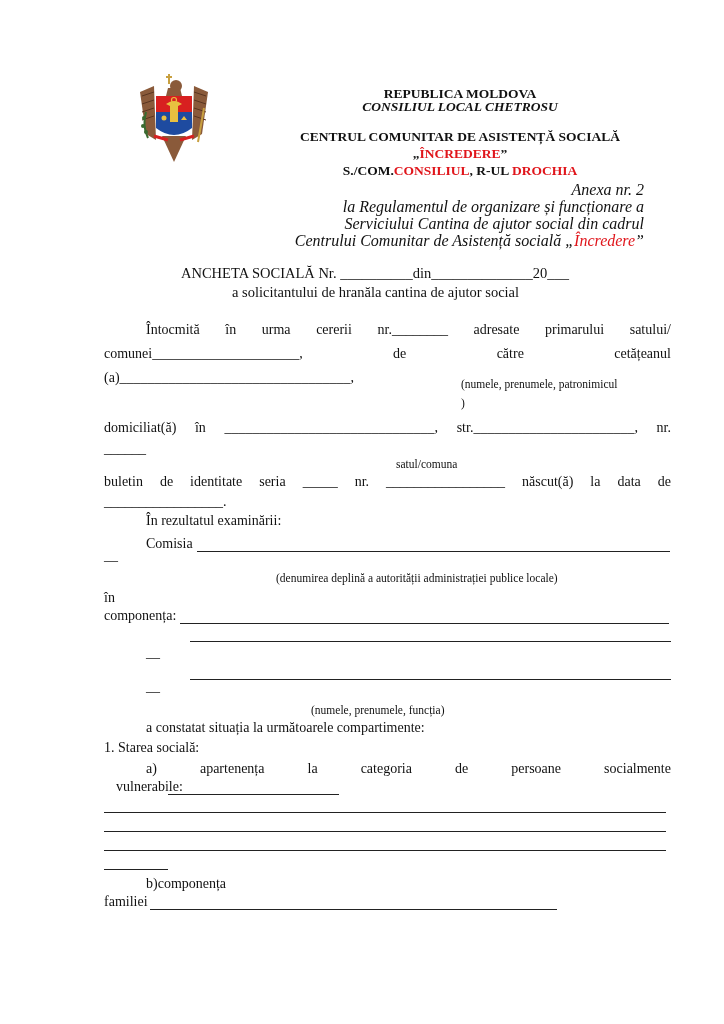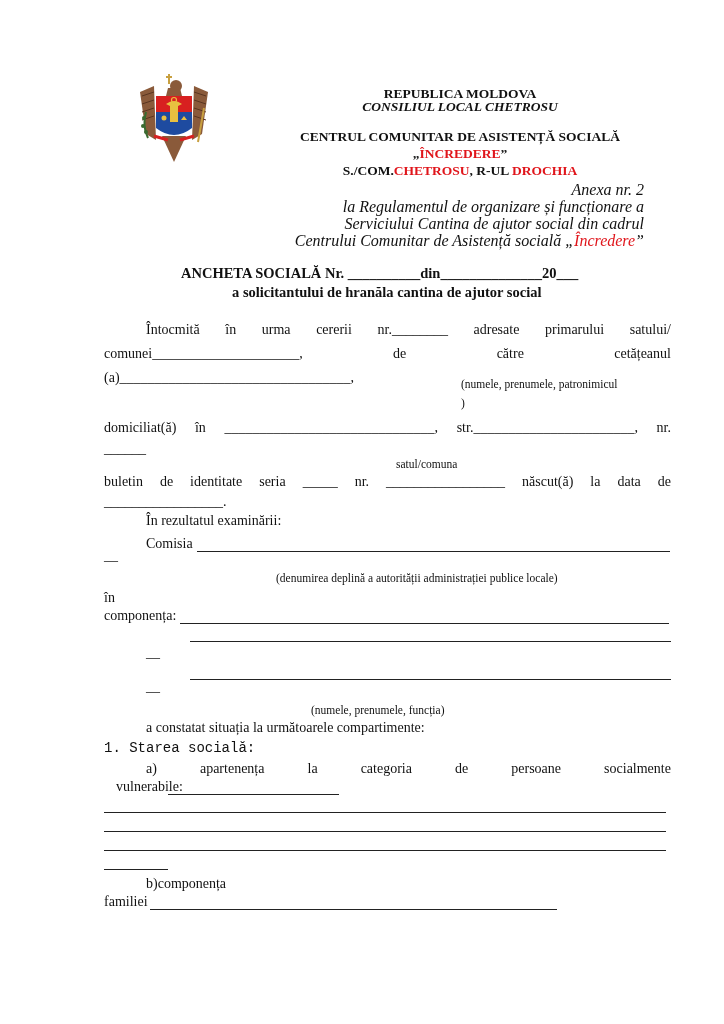--- a/index.html
+++ b/index.html
@@ -1,20 +1,20 @@
 <!DOCTYPE html>
 <html><head>
 <meta charset="utf-8">
 <style>
   html, body { margin: 0; padding: 0; background: #ffffff; }
   body { width: 724px; height: 1024px; position: relative; overflow: hidden;
          font-family: "Liberation Serif", "DejaVu Serif", serif; color: #111; }
   .abs { position: absolute; white-space: pre; }
   .red { color: #e0151b; }
-  .bold { font-weight: bold; }
+  .bold { font-weight: normal; }
   .hdr { font-size: 13.5px; font-weight: bold; text-align: center; width: 340px; left: 290px; }
   .annex { font-size: 16px; font-style: italic; right: 80px; text-align: right; }
   .body13 { font-size: 14px; }
   .small { font-size: 11.5px; }
   .line { position: absolute; height: 0; border-top: 1px solid #222; }
   .just { display: flex; justify-content: space-between; position: absolute; font-size: 14px; white-space: nowrap; }
   #coat { position: absolute; left: 136px; left: 132px; top: 72px; width: 84px; height: 100px; }
 </style>
 </head>
 <body>
@@ -46,21 +46,21 @@
   <path d="M72 36 L66 70" stroke="#c8a040" stroke-width="2"></path>
 
   <path d="M30 64 L42 90 L54 64 Z" fill="#8a5a3a"></path>
   <path d="M22 64 L36 68 M62 64 L48 68" stroke="#d82020" stroke-width="3"></path>
 </svg>
 
 <div class="abs hdr" style="top:86px;">REPUBLICA MOLDOVA</div>
 <div class="abs hdr" style="top:99px;font-style:italic;">CONSILIUL LOCAL CHETROSU</div>
 <div class="abs hdr" style="top:129px;">CENTRUL COMUNITAR DE ASISTENȚĂ SOCIALĂ</div>
 <div class="abs hdr" style="top:146px;"><span>„</span><span class="red">ÎNCREDERE</span><span>”</span></div>
-<div class="abs hdr" style="top:163px;"><span>S./COM.</span><span class="red">CHETROSU</span><span>, R-UL </span><span class="red">DROCHIA</span></div>
+<div class="abs hdr" style="top:163px;"><span>S./COM.</span><span class="red">CONSILIUL</span><span>, R-UL </span><span class="red">DROCHIA</span></div>
 
 <div class="abs annex" style="top:181px;">Anexa nr. 2</div>
 <div class="abs annex" style="top:198px;">la Regulamentul de organizare și funcționare a</div>
 <div class="abs annex" style="top:215px;">Serviciului Cantina de ajutor social din cadrul</div>
 <div class="abs annex" style="top:232px;"><span>Centrului Comunitar de Asistență socială „</span><span class="red">Încredere</span><span>”</span></div>
 
 <div class="abs bold" style="top:265px; left:181px; font-size:14.5px;"><span>ANCHETA SOCIALĂ Nr. </span><span>__________</span><span>din</span><span>______________</span><span>20</span><span>___</span></div>
 <div class="abs bold" style="top:284px; left:232px; font-size:14.5px;">a solicitantului de hranăla cantina de ajutor social</div>
 
 <div class="just" id="p1" style="top:322px; left:146px; width:525px;">
@@ -117,21 +117,21 @@
 <div class="abs body13" style="top:590px; left:104px;">în</div>
 <div class="abs body13" style="top:608px; left:104px;">componența:</div>
 <div class="line" style="top:623px; left:180px; width:489px;"></div>
 <div class="line" style="top:641px; left:190px; width:481px;"></div>
 <div class="abs body13" style="top:650px; left:146px;">—</div>
 <div class="line" style="top:679px; left:190px; width:481px;"></div>
 <div class="abs body13" style="top:684px; left:146px;">—</div>
 <div class="abs small" style="top:704px; left:311px;">(numele, prenumele, funcția)</div>
 
 <div class="abs body13" style="top:720px; left:146px;">a constatat situația la următoarele compartimente:</div>
-<div class="abs body13" style="top:740px; left:104px;font-family:Liberation Mono, monospace;">1. Starea socială:</div>
+<div class="abs body13" style="top:740px; left:104px;">1. Starea socială:</div>
 <div class="just" id="s1a" style="top:761px; left:146px; width:525px;">
     <span>a)</span>
     <span>apartenența</span>
     <span>la</span>
     <span>categoria</span>
     <span>de</span>
     <span>persoane</span>
     <span>socialmente</span>
   </div>
 <div class="abs body13" style="top:779px; left:116px;">vulnerabile:</div>

